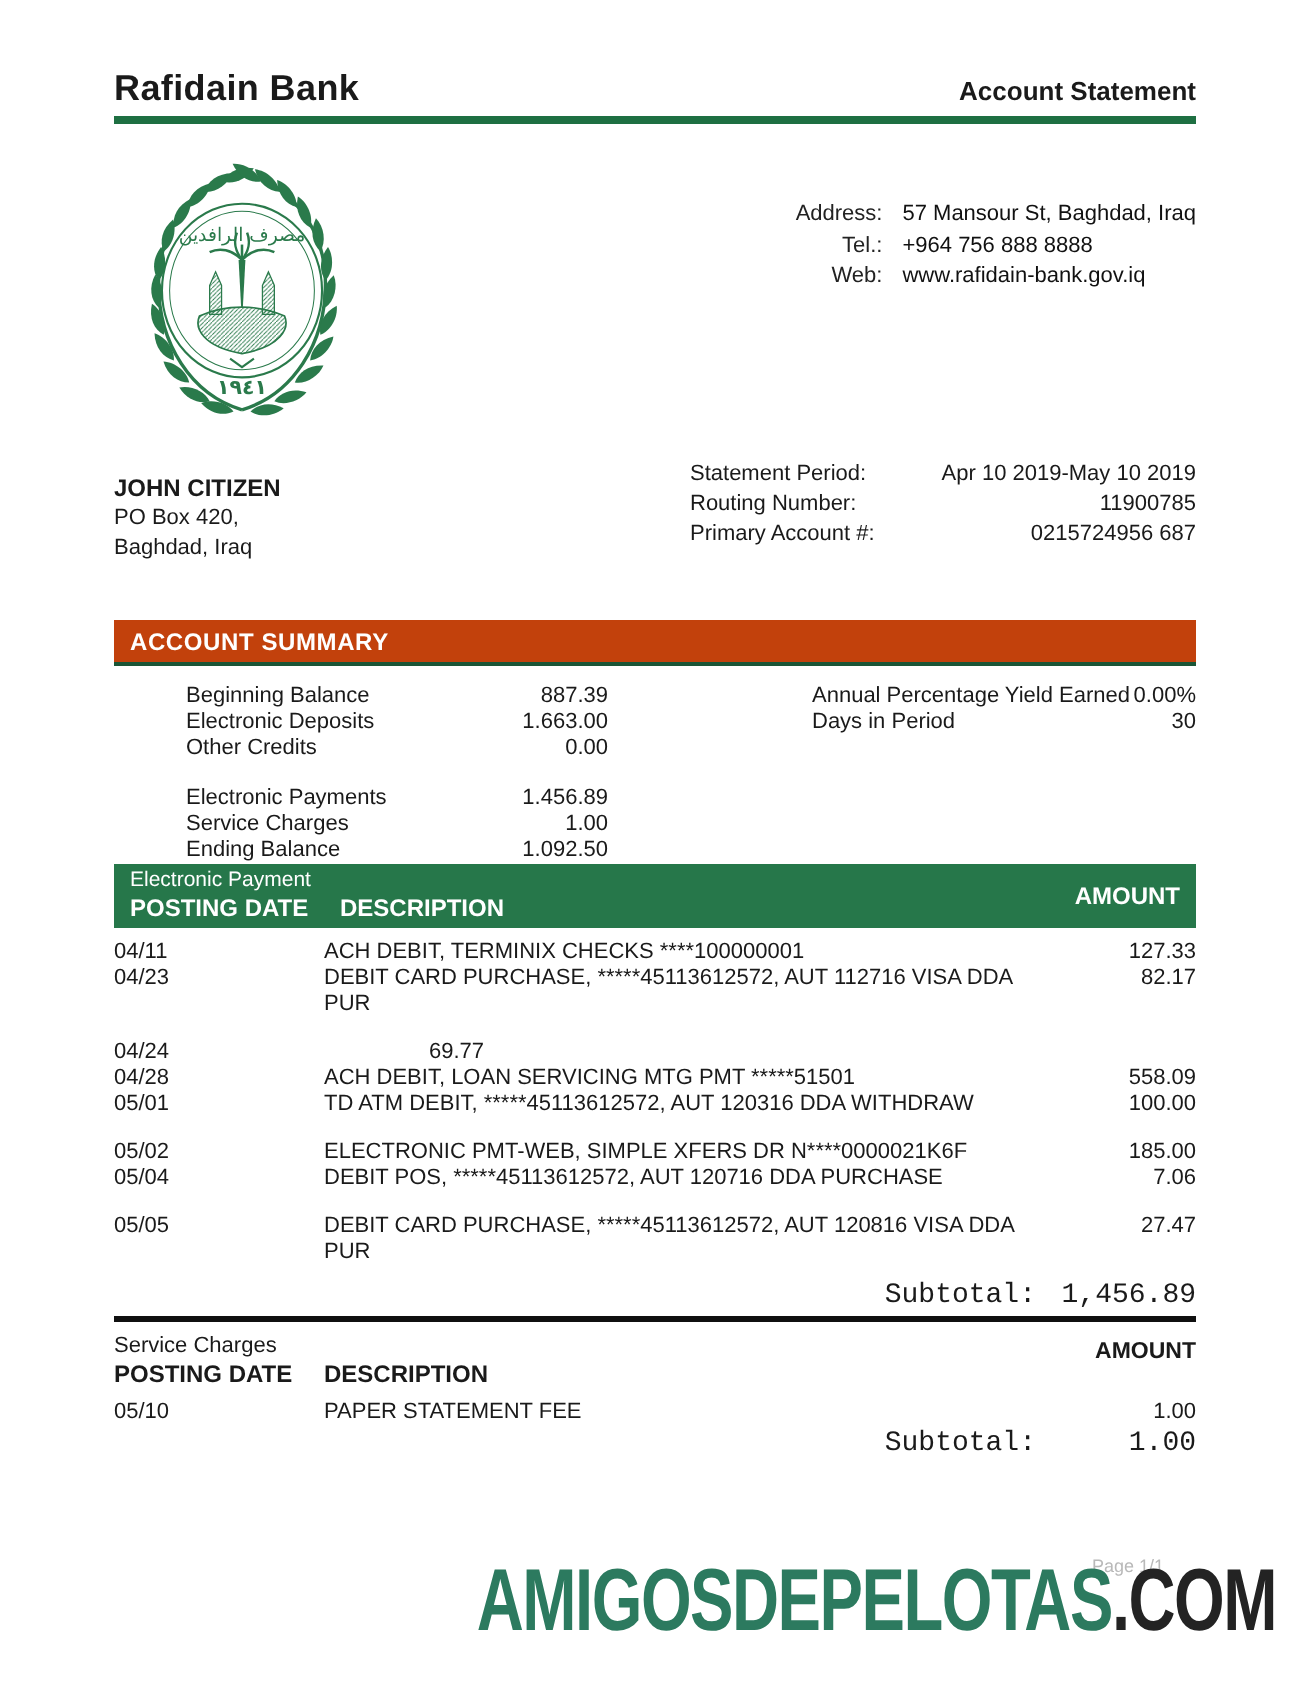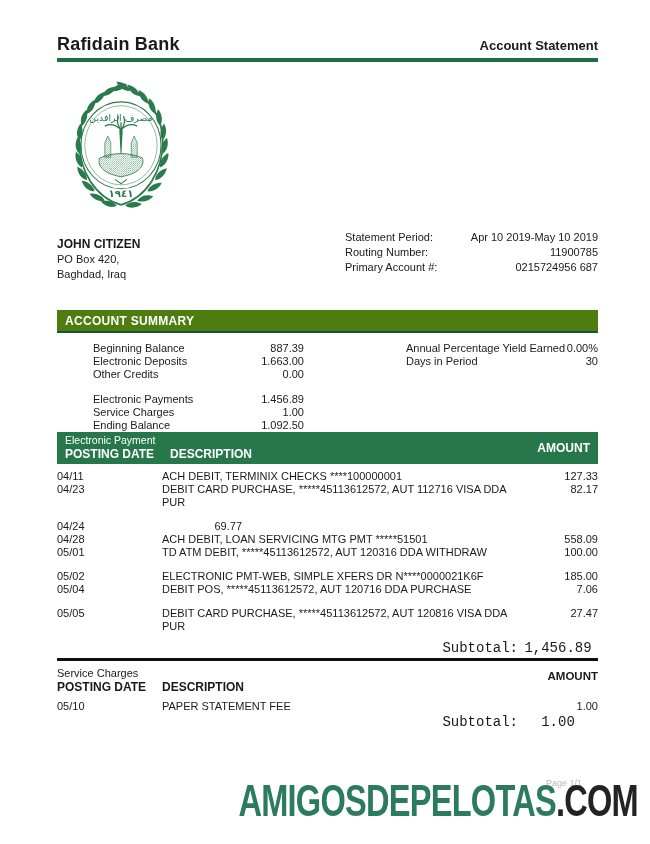--- a/index.html
+++ b/index.html
@@ -23,21 +23,21 @@
 
   
   .cust-row{display:flex;justify-content:space-between;margin-top:27px;}
   .cust{font-size:11px;line-height:15px;}
   .cust .name{font-weight:bold;font-size:12px;}
   .stmt{font-size:11px;line-height:15px;margin-top:-7px;width:253px;}
   .srow{display:flex;justify-content:space-between;}
   .srow .sv{text-align:right;}
 
   
-  .bar1{margin-top:28px;background:#4d7c0f;border-bottom:2px solid#1a5536;color:#fff;
+  .bar1{margin-top:28px;background:#c2410c;border-bottom:2px solid#1a5536;color:#fff;
         font-weight:bold;font-size:12px;padding:4px 8px 3px;letter-spacing:.3px;}
 
   .summary{display:flex;margin-top:9px;font-size:11px;}
   .sum-left{width:247px;}
   .sum-right{width:228px;margin-left:66px;}
   .sum-row{display:flex;justify-content:space-between;line-height:13px;padding-left:36px;}
   .sum-gap{margin-top:12px;}
 
   .ep-bar{position:relative;background:#26774a;color:#fff;padding:2px 8px 3px;}
   .ep-small{font-size:10.5px;line-height:12px;}
@@ -47,21 +47,21 @@
   .bar-amount{position:absolute;right:8px;top:50%;transform:translateY(-50%);
               font-weight:bold;font-size:12px;}
 
   .tbl{margin-top:6px;font-size:11px;}
   .trow{display:flex;line-height:13px;}
   .trow .date{width:105px;}
   .trow .desc{flex:1;}
   .trow .amt{width:80px;text-align:right;}
   .gap{margin-top:11px;}
   .subtotal{display:flex;justify-content:flex-end;margin-top:9px;font-size:14px;line-height:13px;font-family:Liberation Mono, monospace;}
-  .subv{width:80px;text-align:center;}
+  .subv{width:80px;text-align:right;}
   .thick{border-top:3px solid #101010;margin-top:3px;}
 
   .sc-head{position:relative;margin-top:5px;font-size:11px;}
   .sc-title{line-height:14px;}
   .sc-cols{display:flex;font-weight:bold;font-size:12px;line-height:15px;}
   .sc-amount{position:absolute;right:0;top:4px;font-weight:bold;font-size:11.5px;}
   .sc-row{margin-top:5px;}
   .sc-sub{margin-top:3px;}
 
   
@@ -138,20 +138,34 @@
           <path d="M112,152 l7,-16 7,16 v34 h-14 Z" fill="url(#hatch)" stroke="#2a7a4b" stroke-width="1.5"></path>
           <path d="M174,152 l7,-16 7,16 v34 h-14 Z" fill="url(#hatch)" stroke="#2a7a4b" stroke-width="1.5"></path>
 
           <path d="M100,188 C130,174 170,174 200,188 C206,202 196,224 150,232 C104,224 94,202 100,188 Z" fill="url(#hatch)" stroke="#2a7a4b" stroke-width="2"></path>
           <path d="M136,238 L150,248 L164,238" fill="none" stroke="#2a7a4b" stroke-width="2.5"></path>
 
           <text x="150" y="280" text-anchor="middle" font-size="24" font-weight="bold" fill="#2a7a4b" font-family="DejaVu Sans, sans-serif">١٩٤١</text>
         </svg>
       </div>
 
+      <div class="contact">
+        <div class="crow">
+          <span class="clabel">Address:</span>
+          <span class="cvalue">57 Mansour St, Baghdad, Iraq</span>
+        </div>
+        <div class="crow">
+          <span class="clabel">Tel.:</span>
+          <span class="cvalue">+964 756 888 8888</span>
+        </div>
+        <div class="crow">
+          <span class="clabel">Web:</span>
+          <span class="cvalue">www.rafidain-bank.gov.iq</span>
+        </div>
+      </div>
     </div>
 
     <div class="cust-row">
       <div class="cust">
         <div class="name">JOHN CITIZEN</div>
         <div>PO Box 420,</div>
         <div>Baghdad, Iraq</div>
       </div>
       <div class="stmt">
         <div class="srow">

